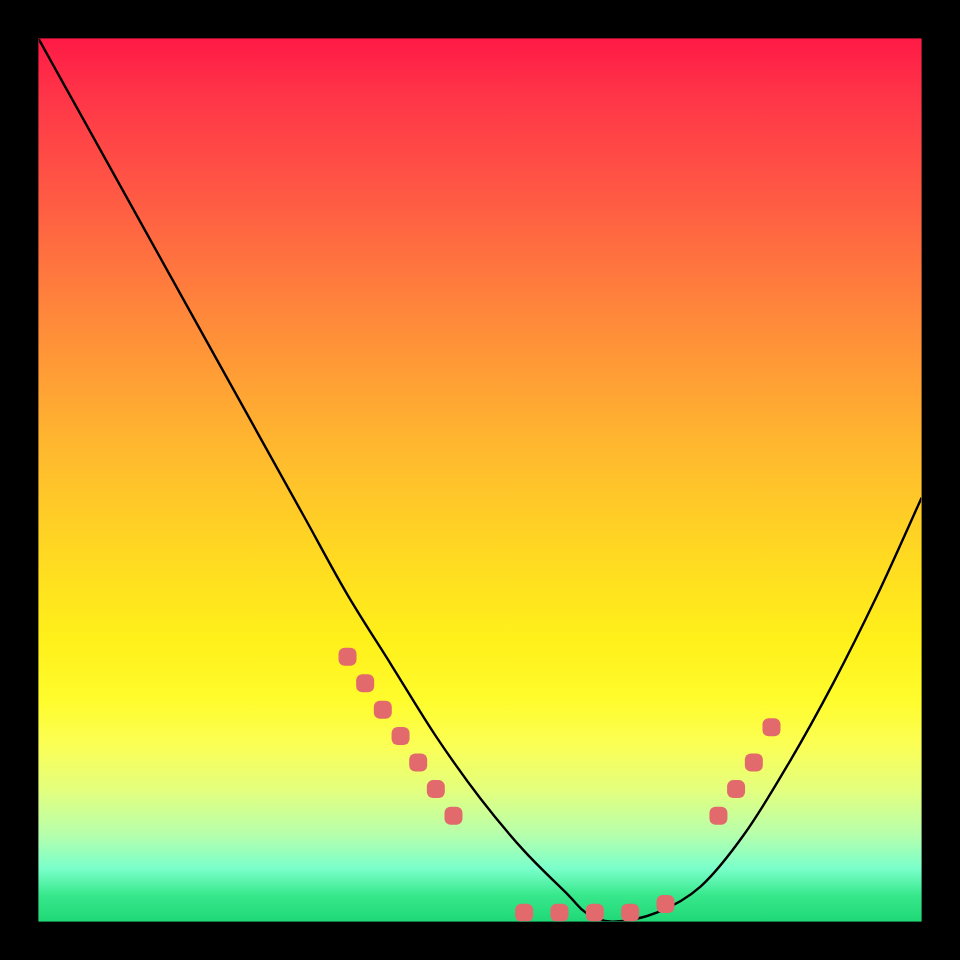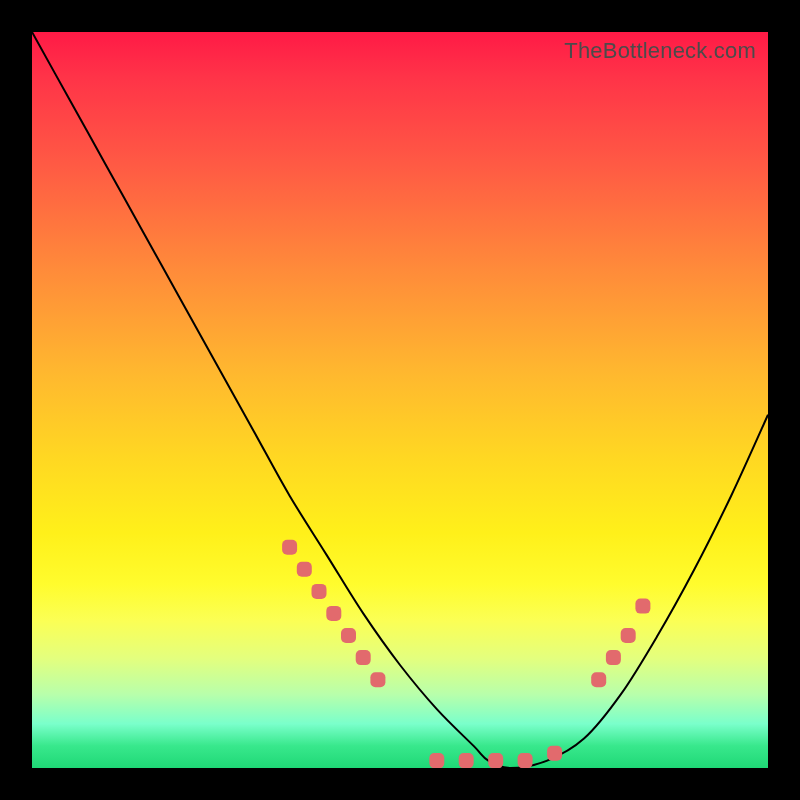--- a/index.html
+++ b/index.html
@@ -63,21 +63,20 @@
     pointer-events: none;
   }
 </style>
 </head>
 <body>
 
 <div class="frame">
 
   <div class="plot-area">
 
-    <div class="watermark">TheBottleneck.com</div>
 
     <svg class="curve" viewBox="0 0 736 736" preserveAspectRatio="none">
       <g>
         <path id="curve-path" fill="none" stroke="#000000" stroke-width="2" d="M 0.0 0.0 C 6.1 11.0, 24.5 44.2, 36.8 66.2 C 49.1 88.3, 61.3 110.4, 73.6 132.5 C 85.9 154.6, 98.1 176.6, 110.4 198.7 C 122.7 220.8, 134.9 242.9, 147.2 265.0 C 159.5 287.0, 171.7 309.1, 184.0 331.2 C 196.3 353.3, 208.5 375.4, 220.8 397.4 C 233.1 419.5, 245.3 442.8, 257.6 463.7 C 269.9 484.5, 282.1 502.9, 294.4 522.6 C 306.7 542.2, 318.9 563.0, 331.2 581.4 C 343.5 599.8, 355.7 617.0, 368.0 633.0 C 380.3 648.9, 392.5 663.6, 404.8 677.1 C 417.1 690.6, 433.0 705.3, 441.6 713.9 C 450.2 722.5, 450.2 725.0, 456.3 728.6 C 462.5 732.3, 468.6 736.0, 478.4 736.0 C 488.2 736.0, 502.9 733.5, 515.2 728.6 C 527.5 723.7, 539.7 717.6, 552.0 706.6 C 564.3 695.5, 576.5 679.6, 588.8 662.4 C 601.1 645.2, 613.3 624.4, 625.6 603.5 C 637.9 582.7, 650.1 560.6, 662.4 537.3 C 674.7 514.0, 686.9 489.4, 699.2 463.7 C 711.5 437.9, 729.9 396.2, 736.0 382.7"></path>
       </g>
       <g id="markers-left">
           <rect x="250.1" y="507.7" width="15" height="15" rx="5" ry="5" fill="#e26a6d"></rect>
           <rect x="264.8" y="529.8" width="15" height="15" rx="5" ry="5" fill="#e26a6d"></rect>
           <rect x="279.5" y="551.9" width="15" height="15" rx="5" ry="5" fill="#e26a6d"></rect>
           <rect x="294.3" y="573.9" width="15" height="15" rx="5" ry="5" fill="#e26a6d"></rect>

